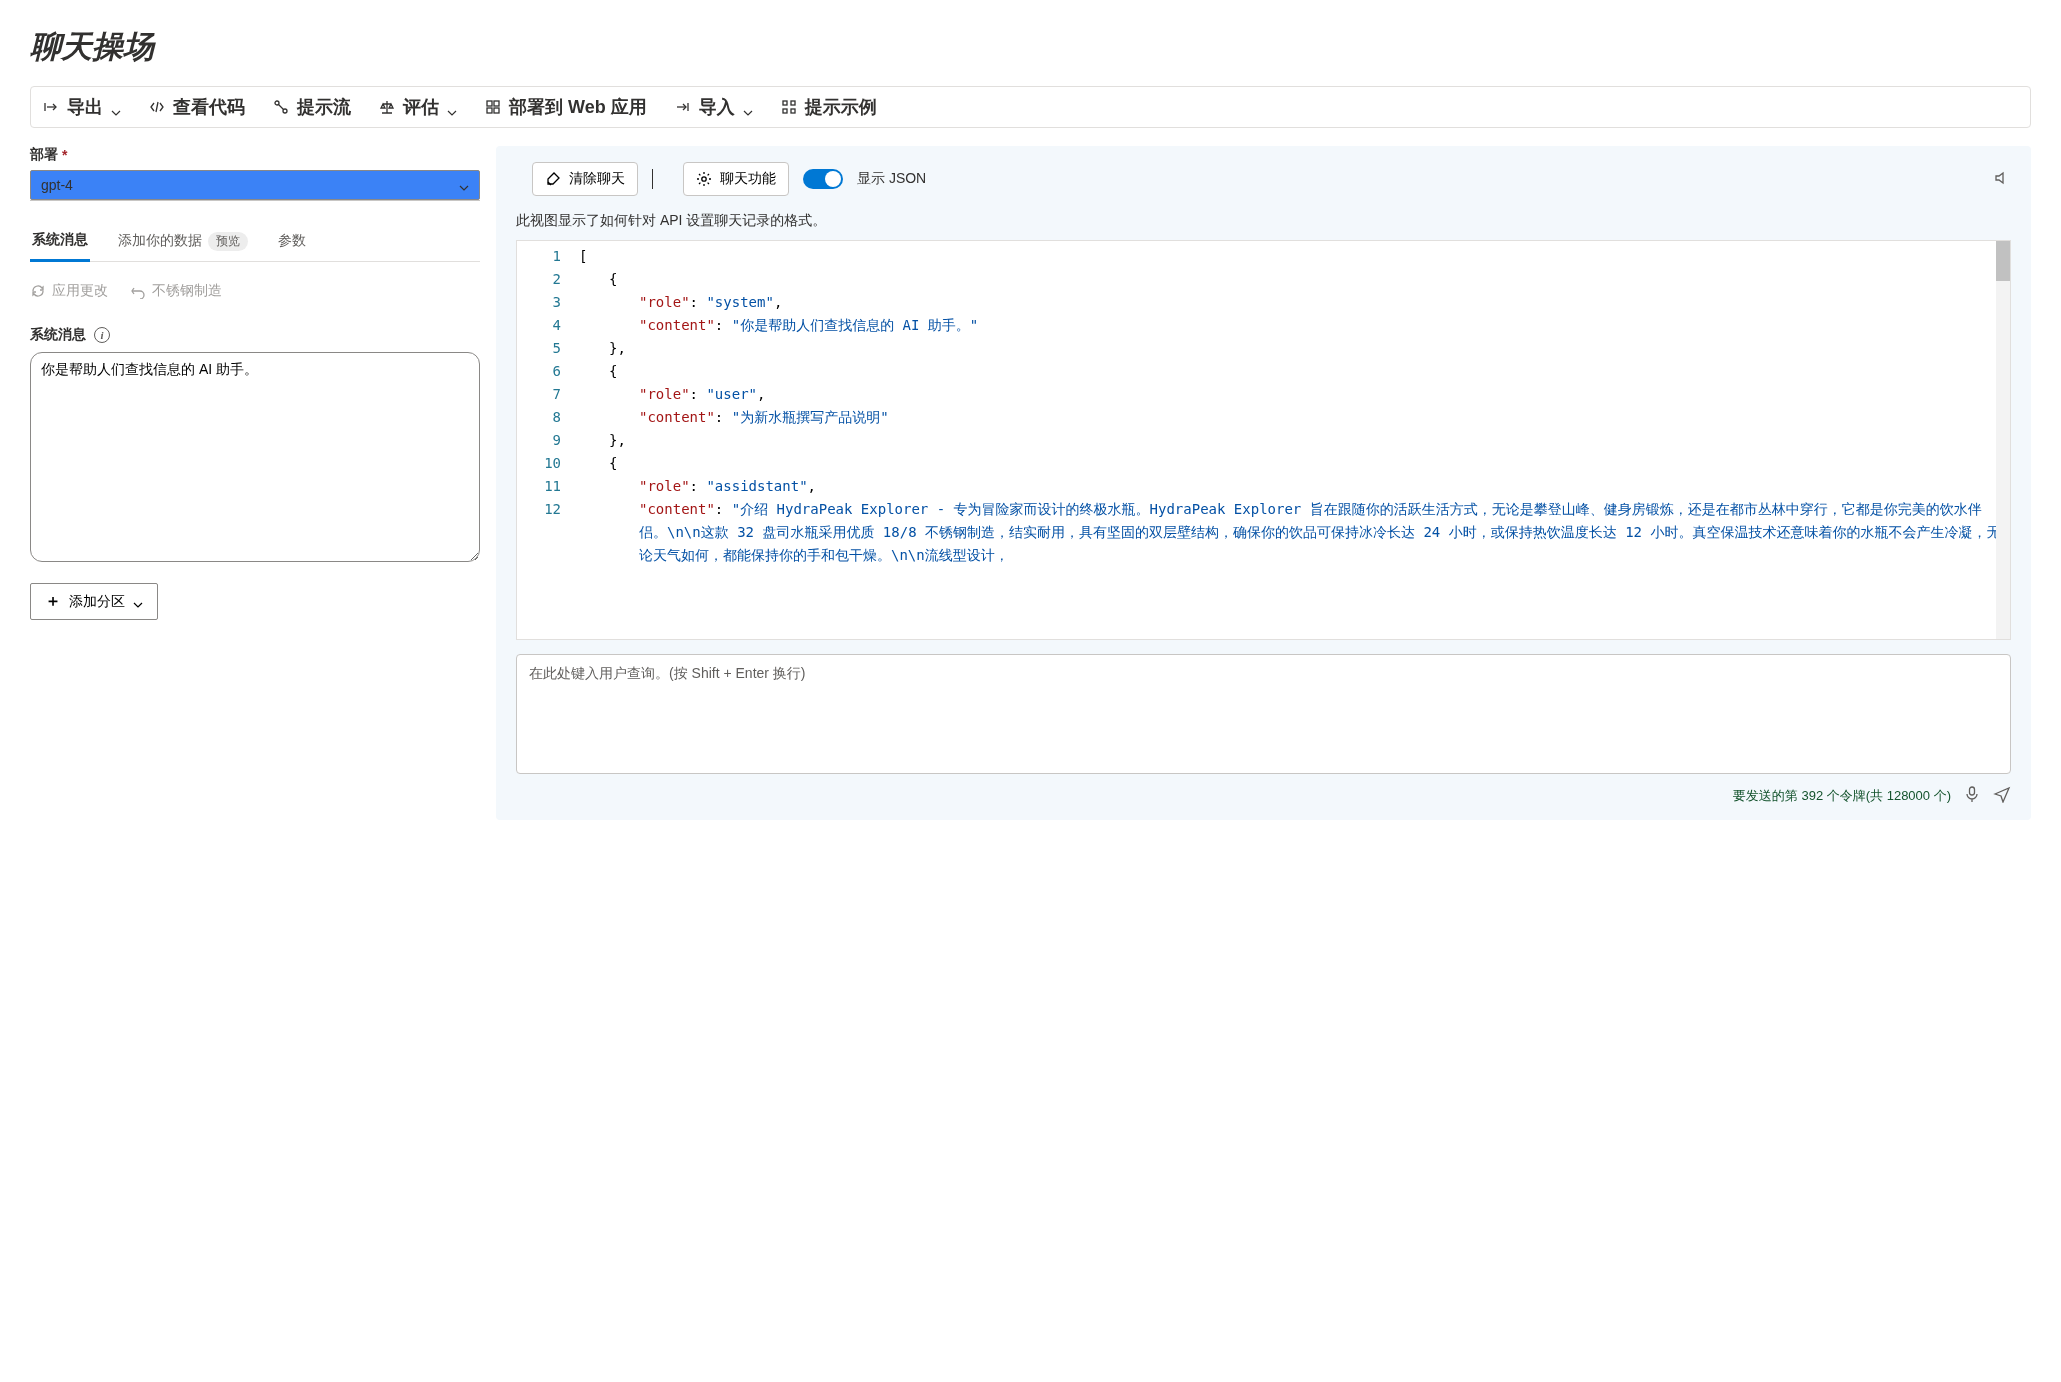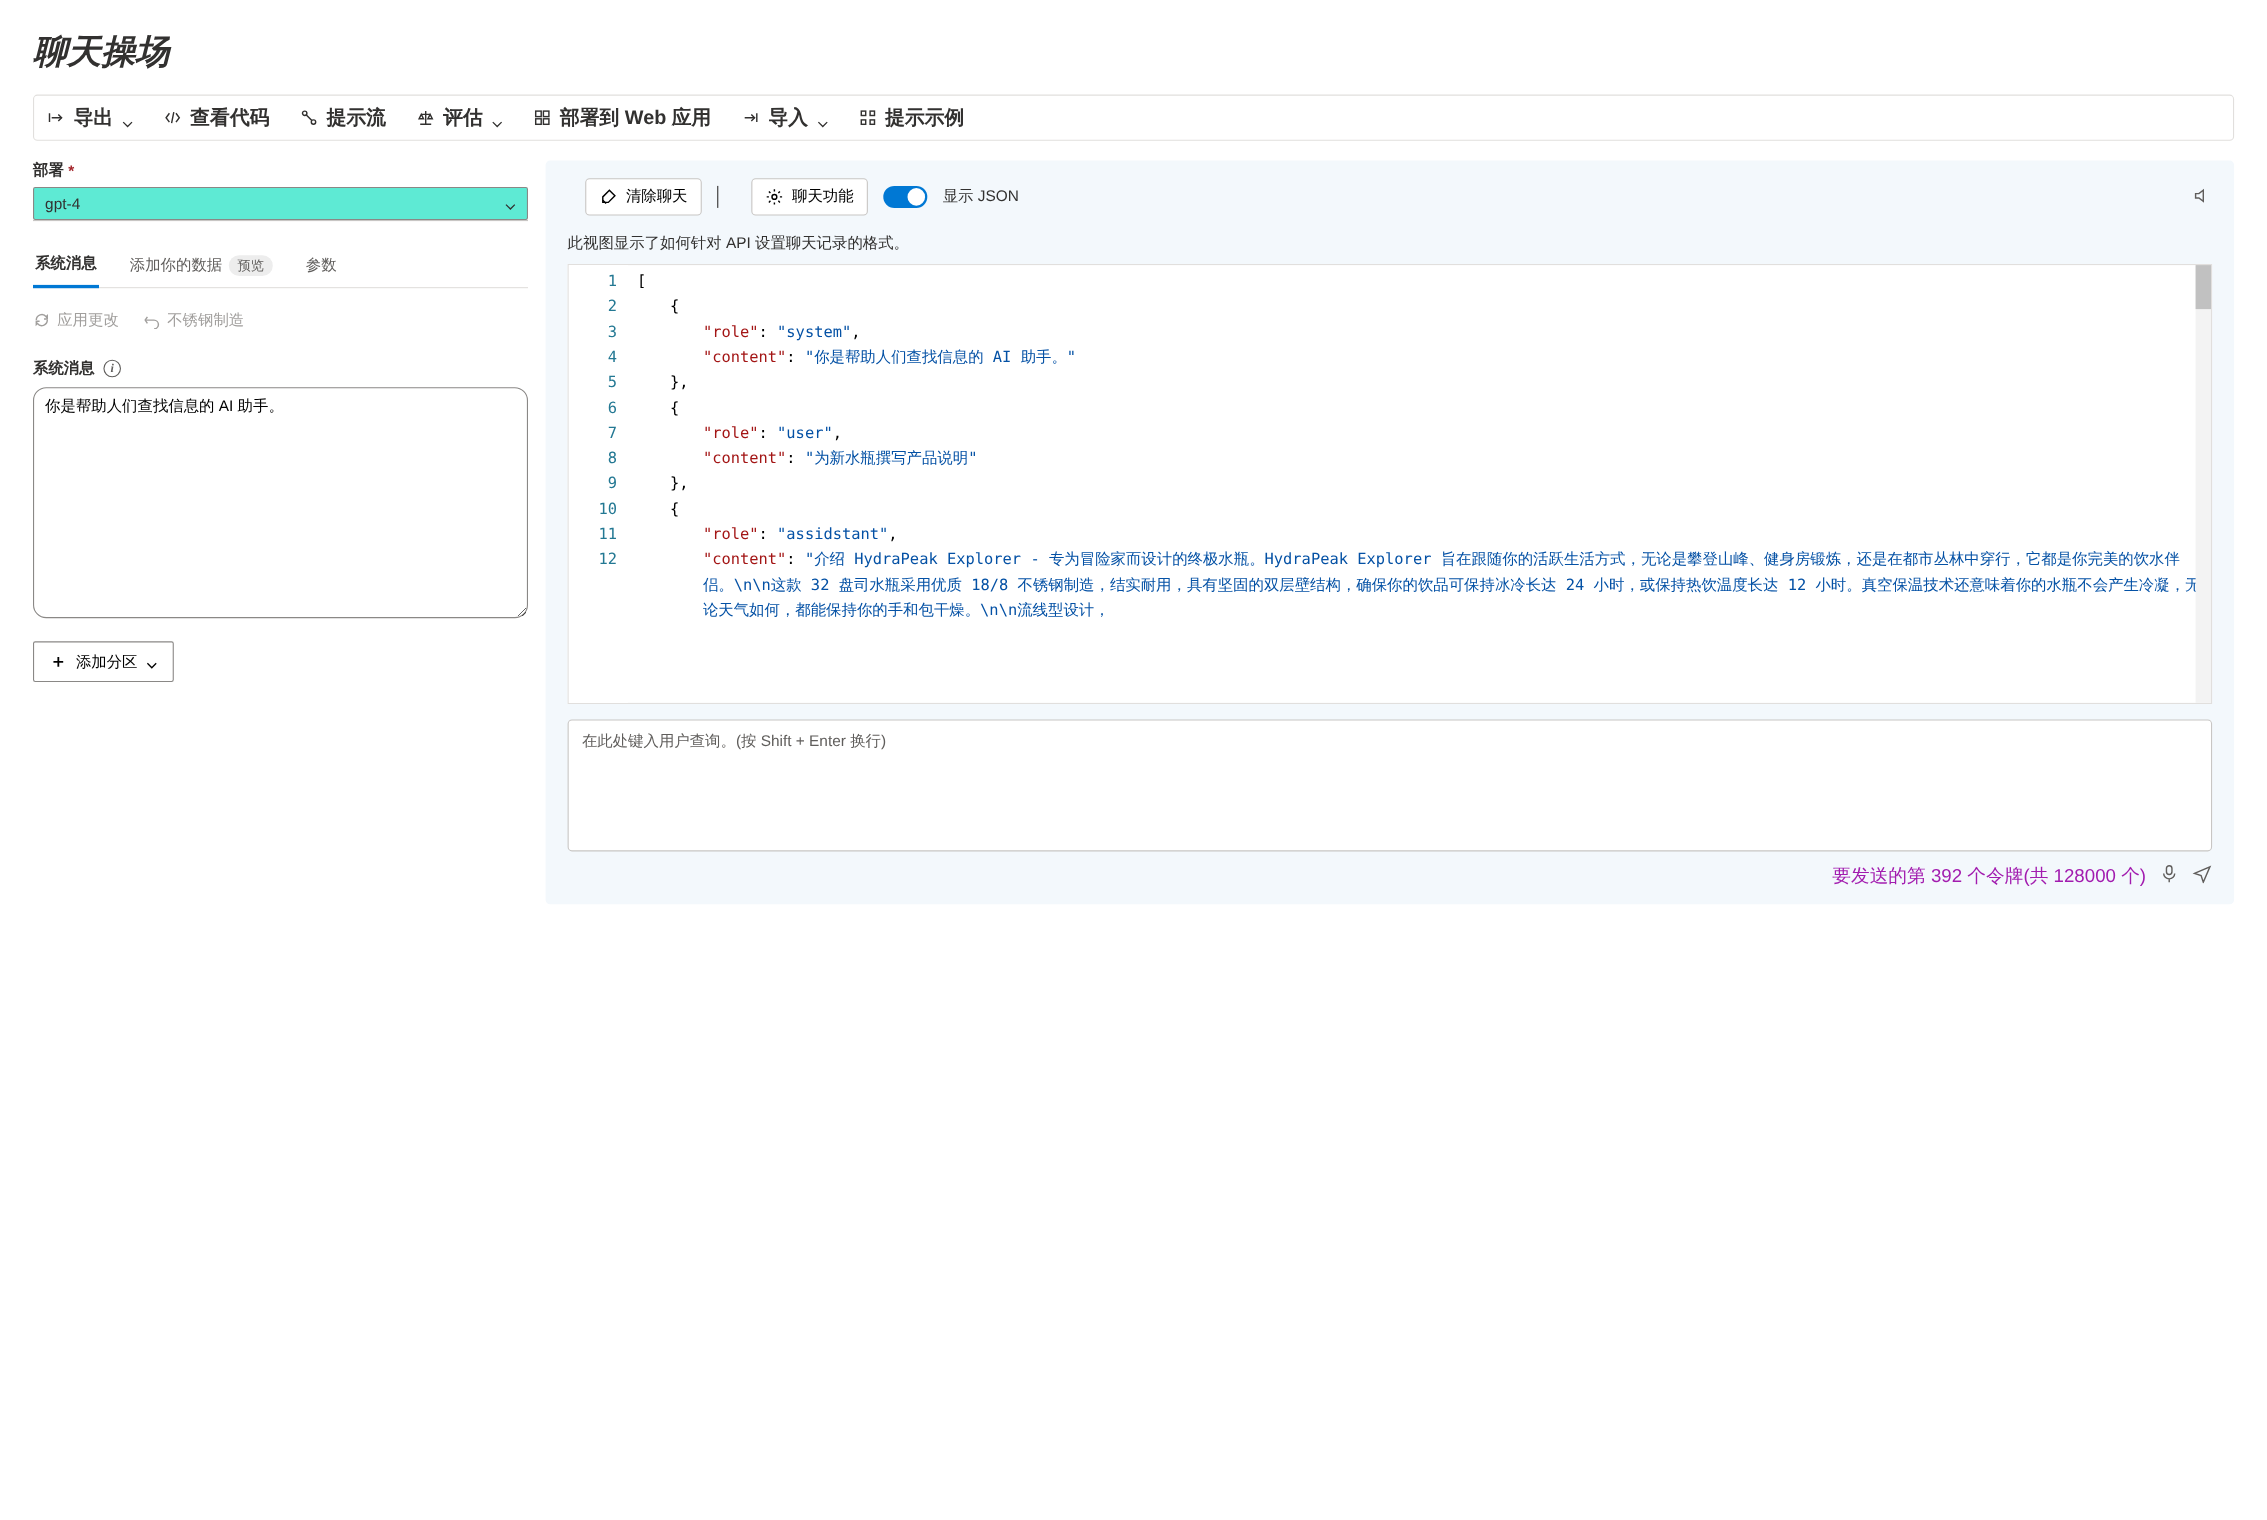--- a/index.html
+++ b/index.html
@@ -71,21 +71,21 @@
   }
   .req { color: #a4262c; }
   .select {
     width: 100%;
     border: 1px solid #8a8886;
     border-radius: 2px;
     padding: 6px 10px;
     display: flex;
     justify-content: space-between;
     align-items: center;
-    background: #5eead4;
+    background: #3b82f6;
     margin-bottom: 6px;
   }
   .underline { height: 1px; background: #c8c6c4; margin-top: -6px; margin-bottom: 22px; }
   .tabs {
     display: flex;
     gap: 26px;
     border-bottom: 1px solid #e1dfdd;
     margin-bottom: 20px;
   }
   .tab {
@@ -253,22 +253,22 @@
     resize: none;
     background: #fff;
   }
   .chat-input::placeholder { color: #605e5c; }
   .footer {
     display: flex;
     justify-content: flex-end;
     align-items: center;
     gap: 12px;
     padding-top: 8px;
-    color: #a21caf;
-    font-size: 17px;
+    color: #14532d;
+    font-size: 13px;
   }
   .footer svg { width: 18px; height: 18px; cursor: pointer; color: #605e5c; }
 </style>
 </head>
 <body>
 
 <div class="page">
   <h1 class="page-title">聊天操场</h1>
 
   <div class="toolbar">

